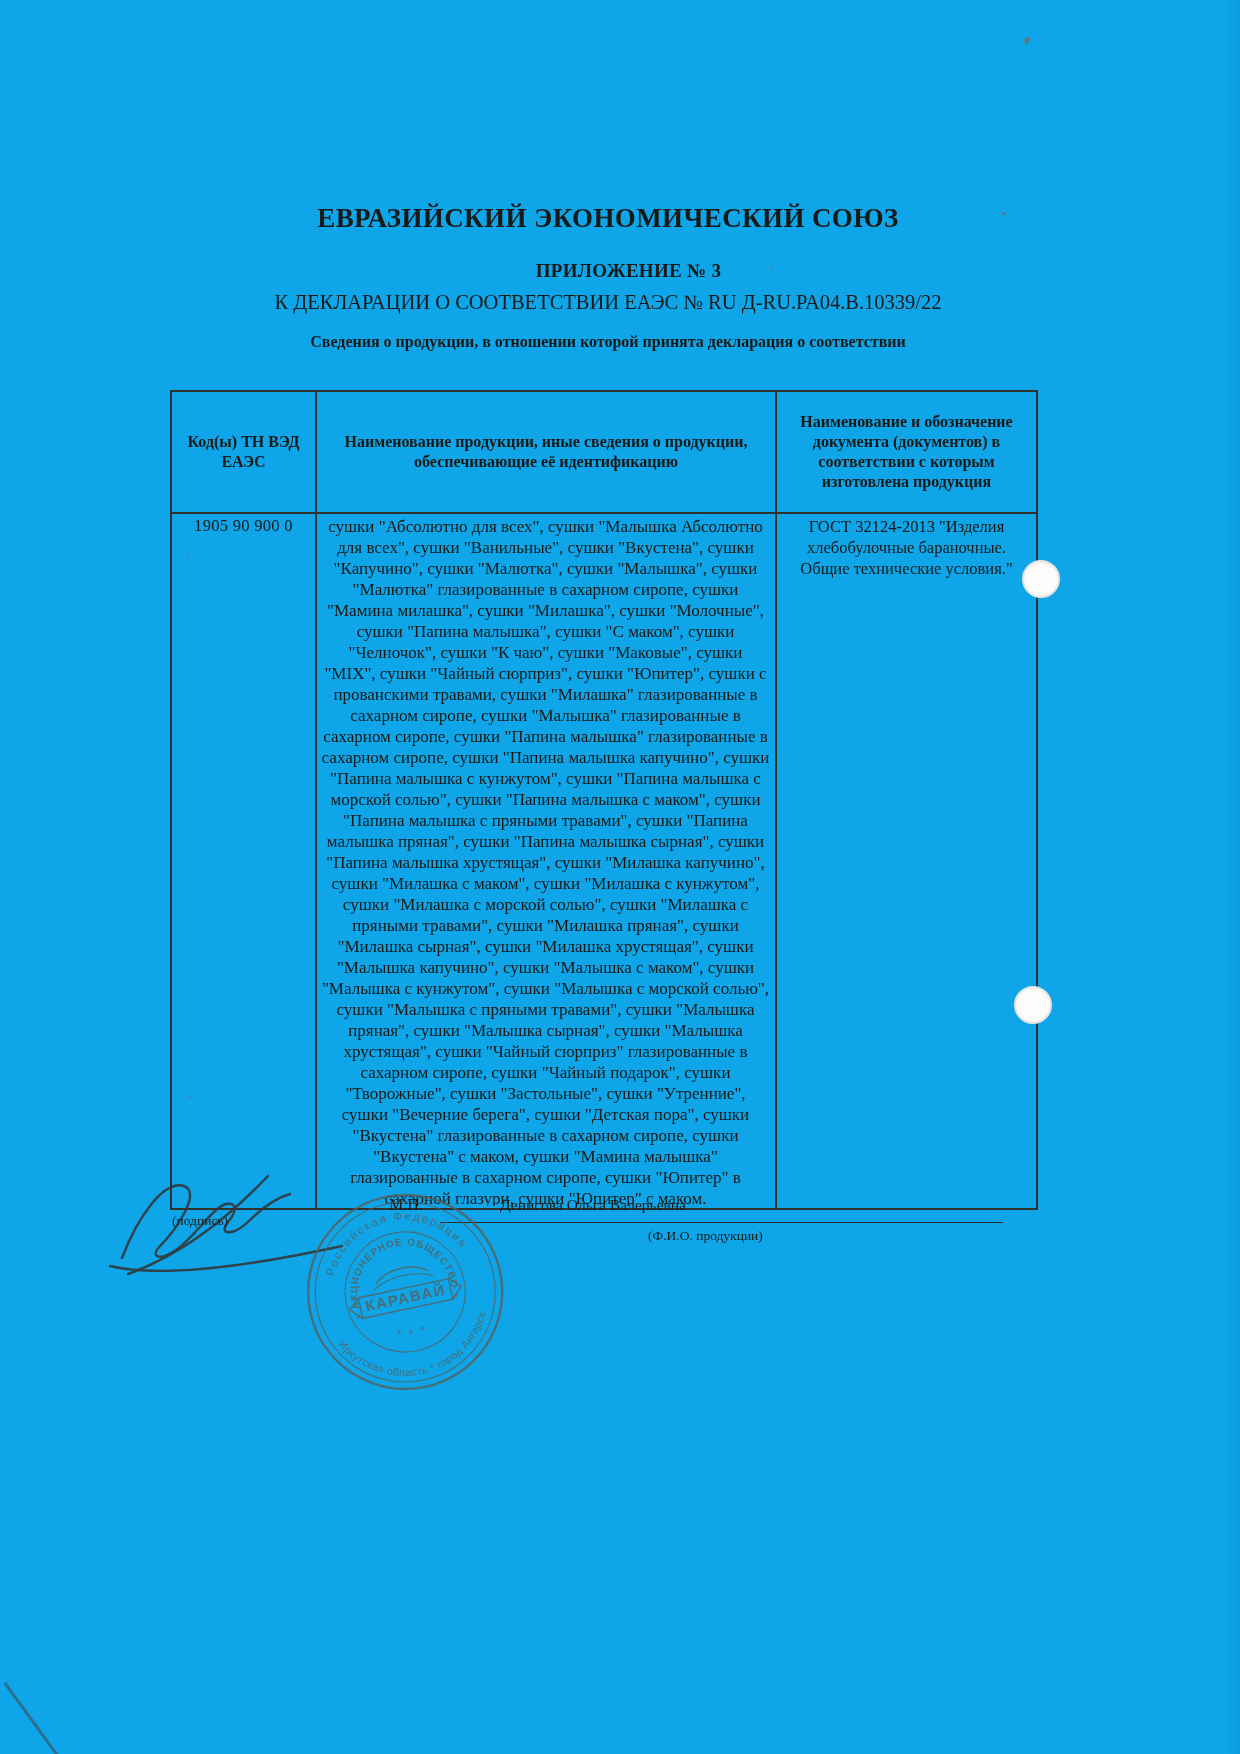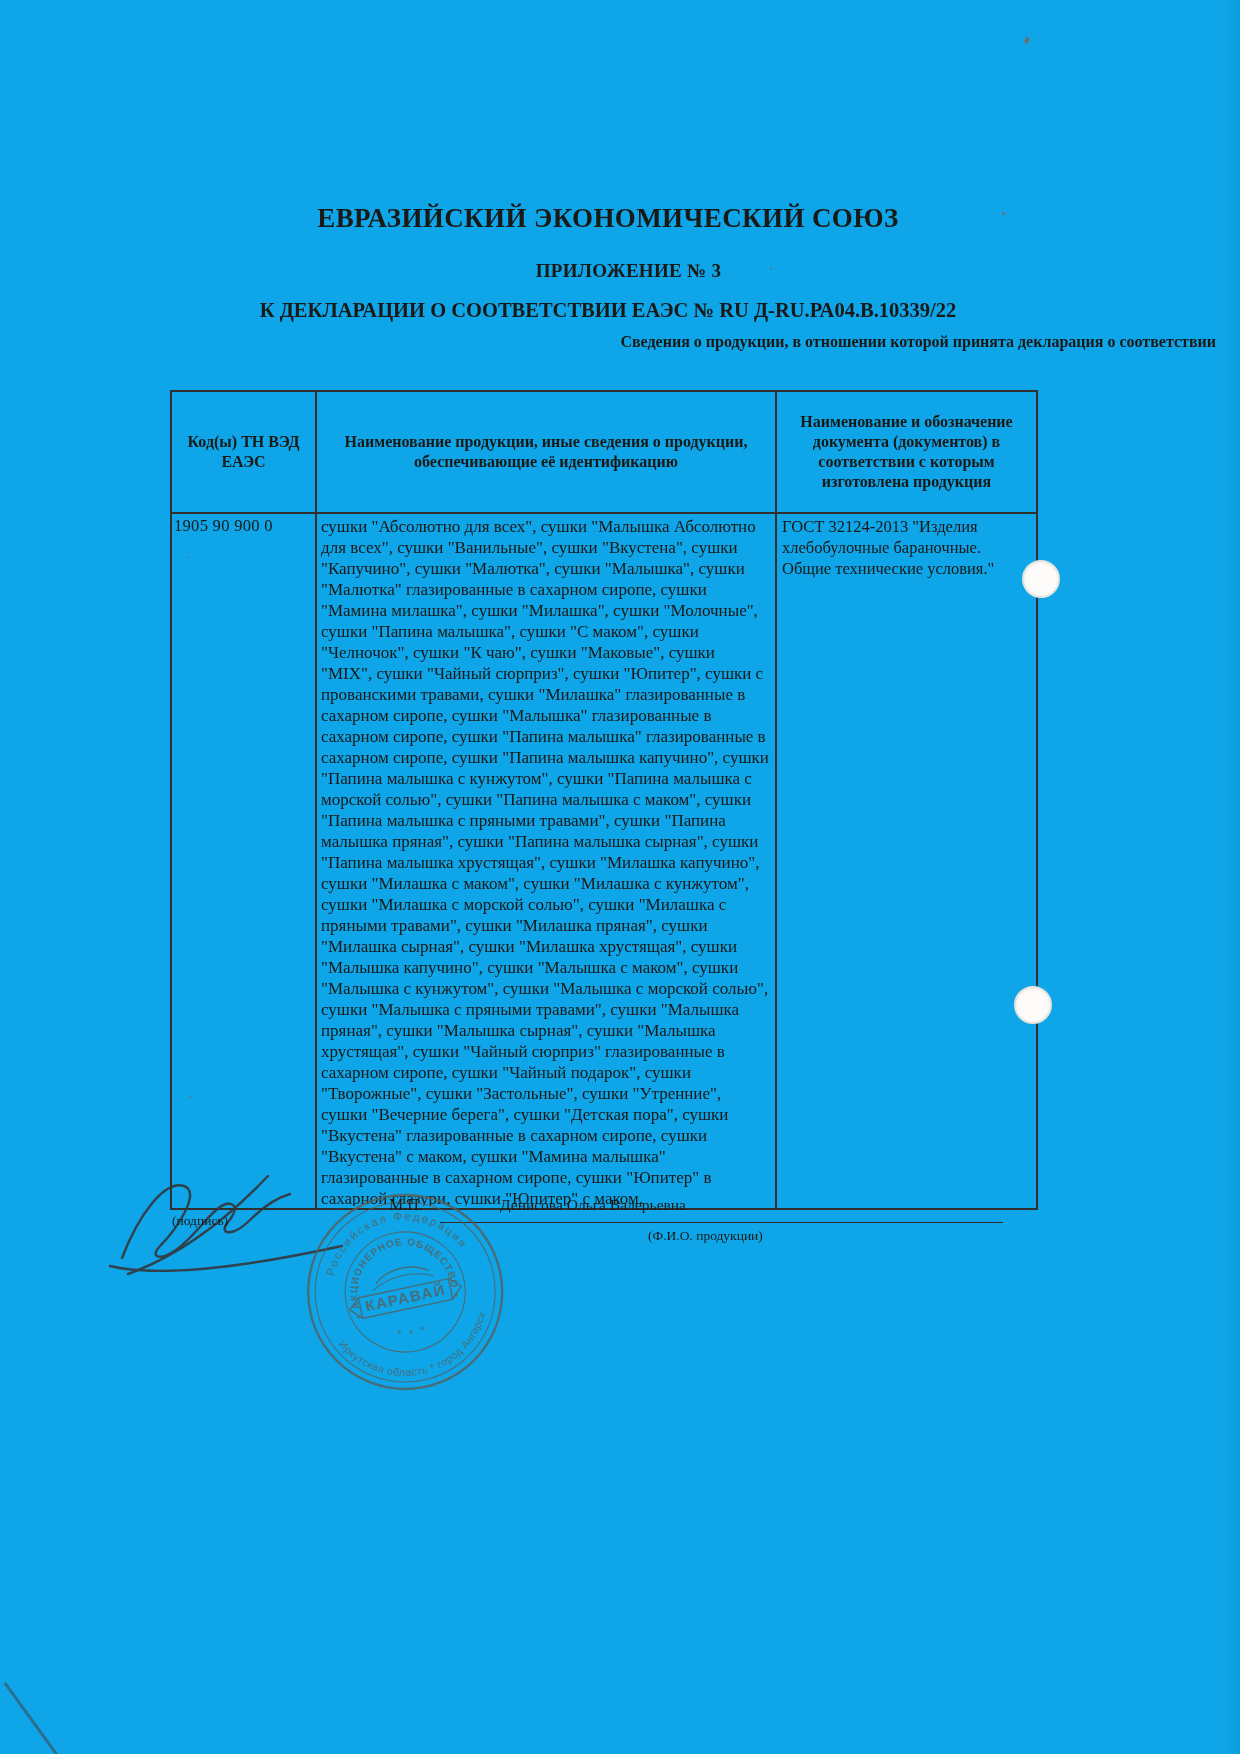--- a/index.html
+++ b/index.html
@@ -19,28 +19,28 @@
   .page::after {
     content: "";
     position: absolute; top: 0; right: 0; width: 14px; height: 100%;
     background: linear-gradient(to right, rgba(0,0,0,0), rgba(0,0,0,0.05));
     pointer-events: none;
   }
 
   .centered { position: absolute; left: 0; width: 1216px; text-align: center; }
   .h-union  { top: 203px; font-size: 27px;   font-weight: 700; letter-spacing: .4px; }
   .h-annex  { top: 260px; font-size: 19px;   font-weight: 700; letter-spacing: .3px; padding-left: 41px; }
-  .h-decl   { top: 299px; font-size: 20.5px; font-weight: 700; text-align: center; }
-  .h-sub    { top: 333px; font-size: 16px;   font-weight: 700; text-align: right; }
+  .h-decl   { top: 291px; font-size: 20.5px; font-weight: 400; text-align: center; }
+  .h-sub    { top: 333px; font-size: 16px;   font-weight: 700; }
 
   table.doc {
     position: absolute; left: 170px; top: 390px; width: 866px;
     border-collapse: collapse; table-layout: fixed;
   }
-  .doc th, .doc td { border: 2px solid #31302d; }
+  .doc th, .doc td { border: 2px solid #31302d; text-align: center; }
   .doc tr.hd th { height: 88px; font-weight: 700; font-size: 16px; line-height: 20px; padding: 20px 6px; text-align: center; }
   .doc th.th-code, .doc th.th-prod { vertical-align: middle; border-radius: 16px; }
   .doc th.th-doc { font-size: 15.5px; line-height: 19.5px; vertical-align: top; padding-top: 4px; }
   .doc td { vertical-align: top; }
   .doc td.code { font-size: 16.5px; padding: 2px 2px; letter-spacing: .3px; }
   .doc td.prod { font-size: 17px; line-height: 21px; padding: 2px 5px 2px 4px; }
   .doc td.prod .clip { height: 690px; overflow: hidden; }
   .doc td.docm { font-size: 16.5px; line-height: 21px; padding: 2px 5px; }
 
   .sig-svg { position: absolute; left: 100px; top: 1158px; opacity: .9; }

